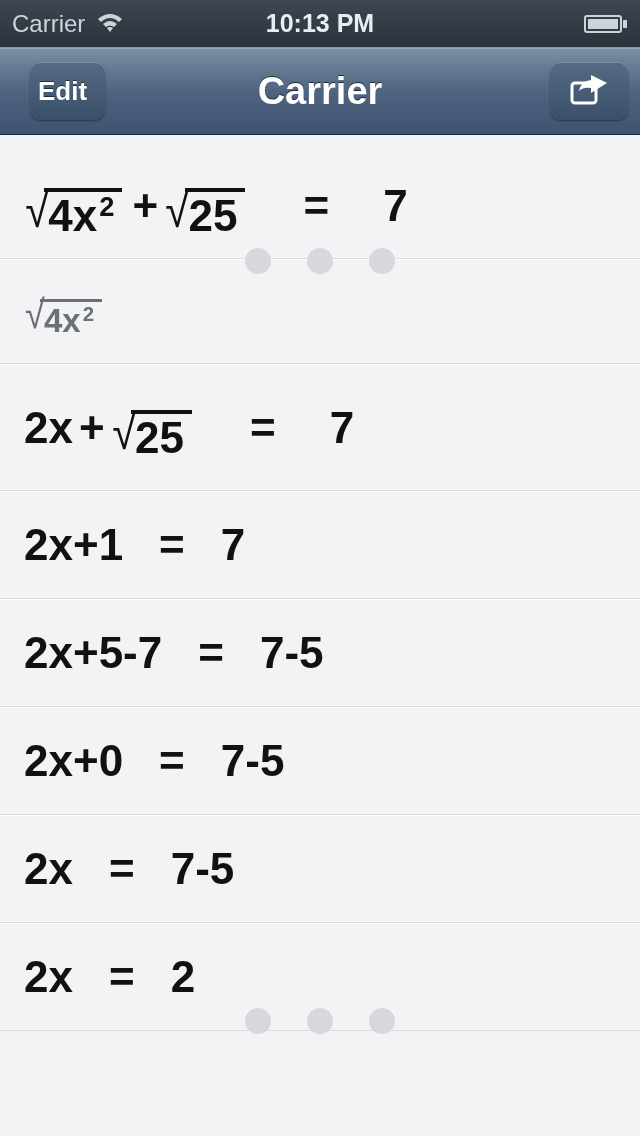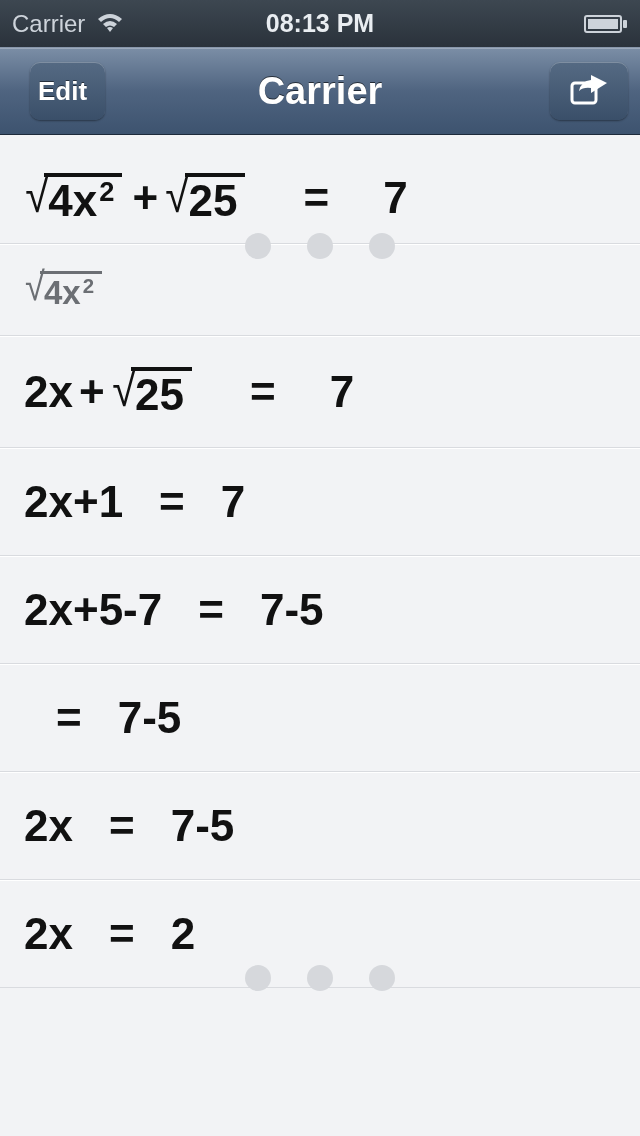--- a/index.html
+++ b/index.html
@@ -142,20 +142,21 @@
     line-height: 1;
     font-weight: 400;
     display: inline-block;
     transform: translateY(-3px) scaleX(0.9);
   }
   .sqrt .radicand {
     border-top: 4px solid #111;
     padding: 2px 8px 0 4px;
     margin-left: -6px;
     line-height: 1;
+    margin-top: 15px;
   }
   .sqrt.small .surd { font-size: 40px; }
   .sqrt.small .radicand { border-top-width: 3px; font-size: 33px; }
   .sup {
     font-size: 0.62em;
     position: relative;
     top: -0.55em;
     font-weight: 700;
     padding-left: 2px;
   }
@@ -169,21 +170,21 @@
 
 <div class="status-bar">
   <div class="status-left">
     <span>Carrier</span>
     <span class="wifi-icon">
       <svg viewBox="0 0 30 22">
           <path d="M15 19 L12 15 Q15 13 18 15 Z M8 11 Q15 5 22 11 L19 14 Q15 11 11 14 Z M3 6 Q15 -4 27 6 L24 9 Q15 1 6 9 Z" fill="#cdd3da"></path>
         </svg>
     </span>
   </div>
-  <div class="status-center">08:13 PM</div>
+  <div class="status-center">10:13 PM</div>
   <div class="status-right">
     <span class="battery-icon">
       <svg viewBox="0 0 44 20">
           <rect x="1" y="2" width="36" height="16" rx="2" fill="none" stroke="#cdd3da" stroke-width="2"></rect>
           <rect x="4" y="5" width="30" height="10" fill="#cdd3da"></rect>
           <rect x="39" y="6" width="4" height="8" rx="1" fill="#cdd3da"></rect>
         </svg>
     </span>
   </div>
 </div>
@@ -271,20 +272,21 @@
       <span>2x+5-7</span>
       <span class="sp"></span>
       <span class="eqsign">=</span>
       <span class="sp"></span>
       <span>7-5</span>
     </div>
   </div>
 
   <div class="row tight">
     <div class="eq">
+      <span>2x+0</span>
       <span class="sp"></span>
       <span class="eqsign">=</span>
       <span class="sp"></span>
       <span>7-5</span>
     </div>
   </div>
 
   <div class="row tight">
     <div class="eq">
       <span>2x</span>

